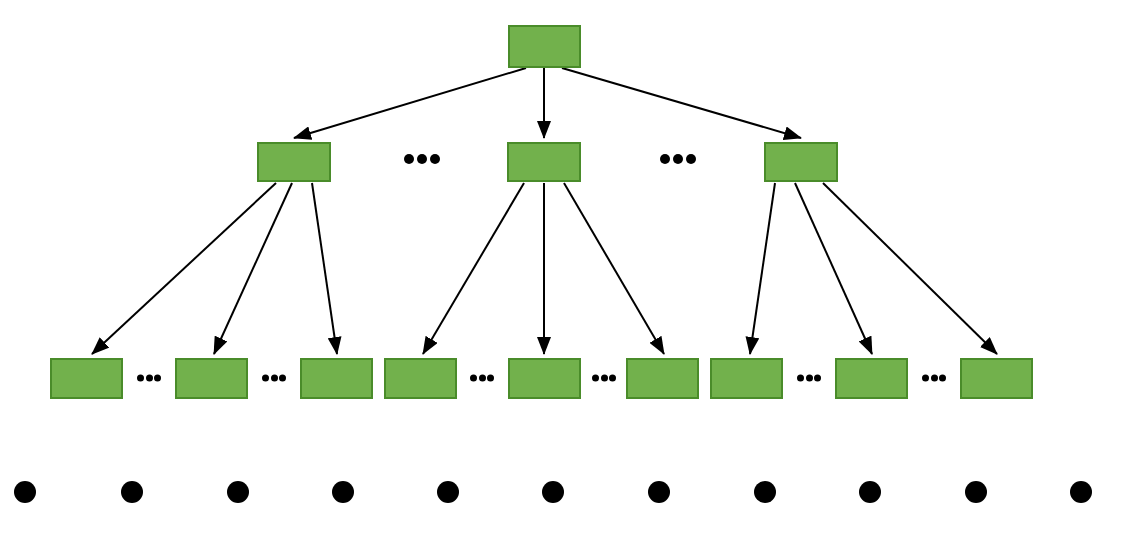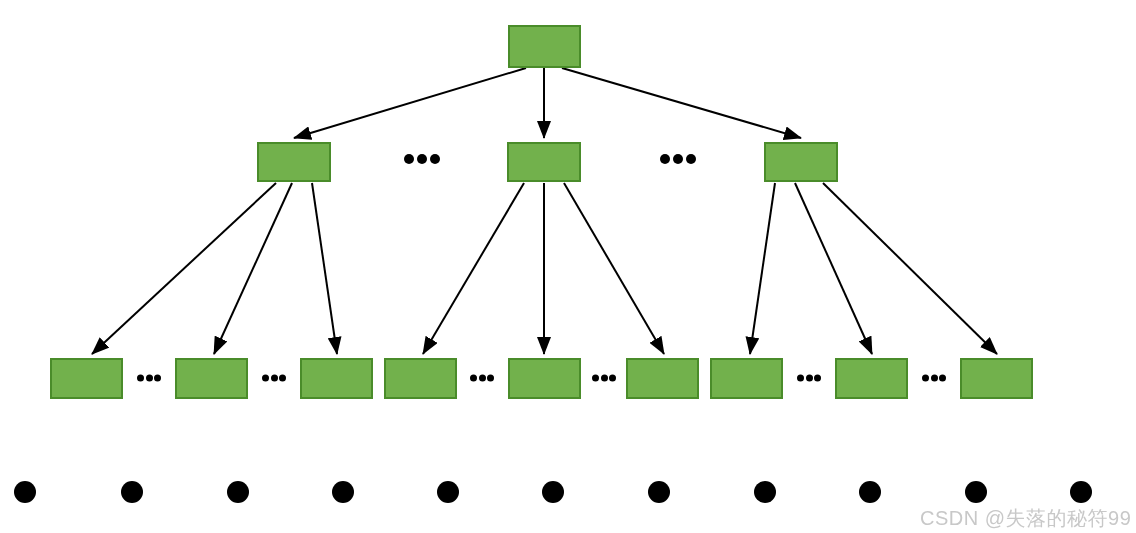--- a/index.html
+++ b/index.html
@@ -162,15 +162,14 @@
       <div class="leaf-dot" style="left: 343px; top: 492px; width: 22px; height: 22px;"></div>
       <div class="leaf-dot" style="left: 448px; top: 492px; width: 22px; height: 22px;"></div>
       <div class="leaf-dot" style="left: 553px; top: 492px; width: 22px; height: 22px;"></div>
       <div class="leaf-dot" style="left: 659px; top: 492px; width: 22px; height: 22px;"></div>
       <div class="leaf-dot" style="left: 765px; top: 492px; width: 22px; height: 22px;"></div>
       <div class="leaf-dot" style="left: 870px; top: 492px; width: 22px; height: 22px;"></div>
       <div class="leaf-dot" style="left: 976px; top: 492px; width: 22px; height: 22px;"></div>
       <div class="leaf-dot" style="left: 1081px; top: 492px; width: 22px; height: 22px;"></div>
     </div>
 
-  <div id="watermark" style="left: 920px; top: 505px; color: rgb(200, 200, 200);">CSDN @失落的秘符99</div>
 
 </div>
 
 </body></html>

